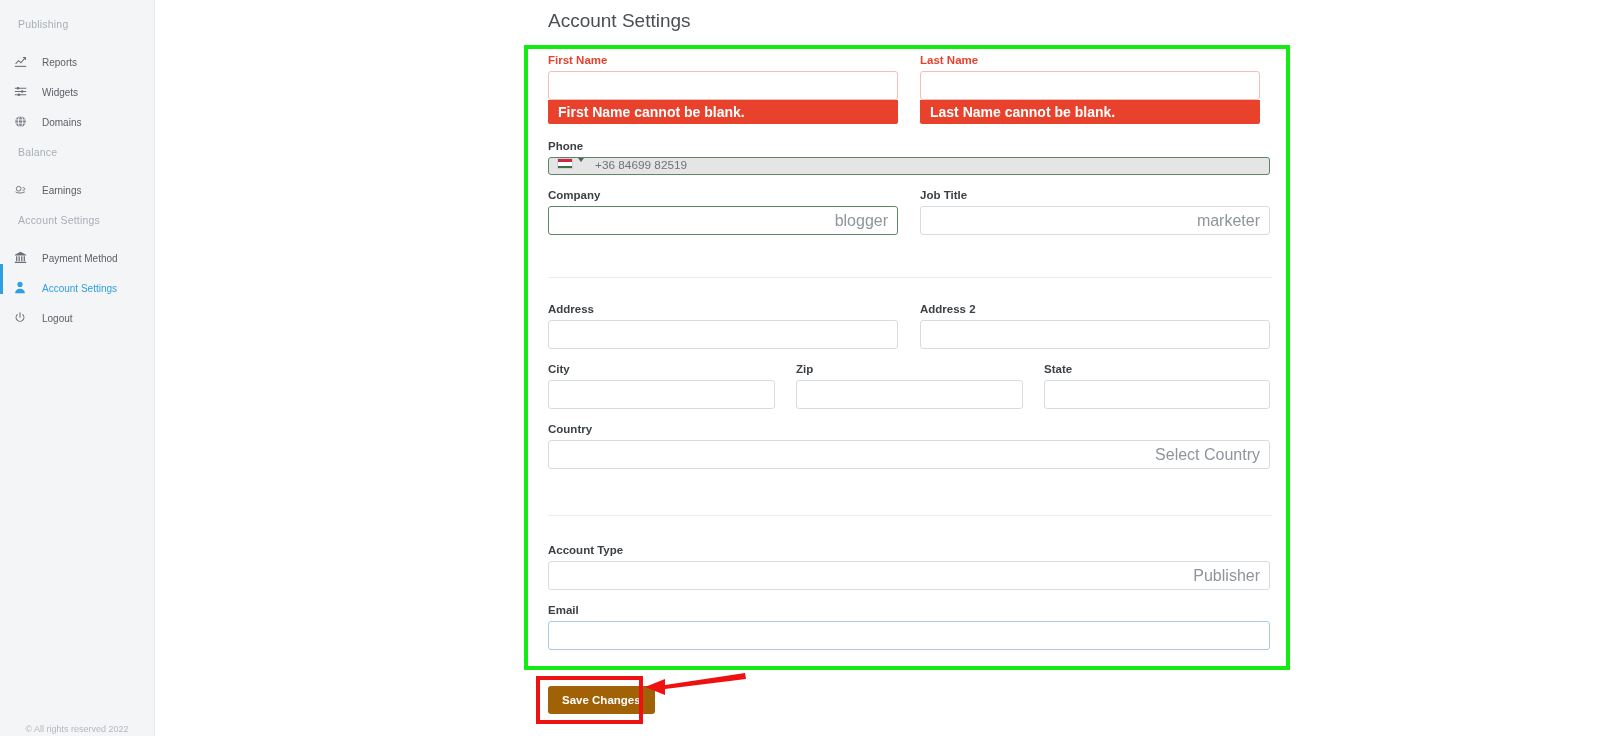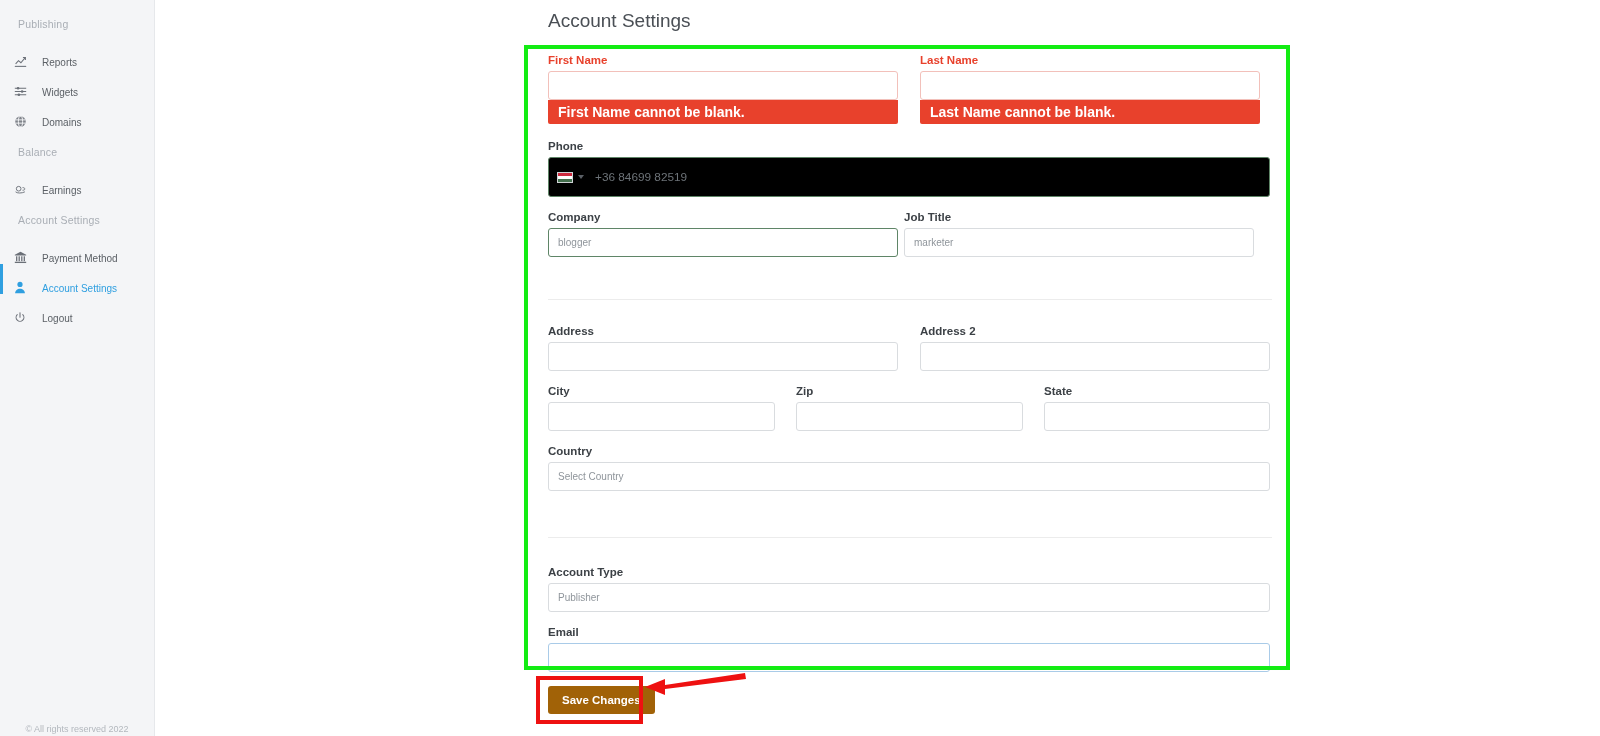--- a/index.html
+++ b/index.html
@@ -104,49 +104,50 @@
   }
   .lab.err { color: #e8412c; }
 
   input.inp, div.inp {
     width: 100%;
     height: 29px;
     border: 1px solid #d9dcdf;
     border-radius: 3px;
     background: #fff;
     padding: 0 9px;
-    font-size: 10px;
+    font-size: 16px;
     color: #6d7378;
     font-family: "Liberation Sans", sans-serif;
     line-height: 27px;
     outline: none;
+    text-align: right;
   }
   input.inp::placeholder { color: #8f959b; }
   input.inp.err-border { border-color: #f2c0ba; }
   input.inp.green-border, div.inp.green-border { border-color: #5f8567; }
   input.inp.blue-border { border-color: #a9cbe8; }
 
   .err-msg {
     background: #e8412c;
     color: #fff;
     font-size: 14px;
     font-weight: bold;
     padding: 6px 10px;
     height: 24px;
     line-height: 12px;
     border-radius: 0 0 2px 2px;
   }
 
   .phone-box {
     display: flex;
-    align-items: center;
-    height: 40px;
+    align-items: flex-start;
+    height: 18px;
     border: 1px solid #5f8567;
     border-radius: 3px;
-    background: #000000;
+    background: #e5e5e5;
     padding: 0 8px;
   }
   .flag {
     width: 16px; height: 11px;
     border: 1px solid #cfd3d6;
     display: inline-block;
     position: relative;
     overflow: hidden;
     flex: 0 0 16px;
   }
@@ -327,21 +328,21 @@
           <span class="flag">
             <i class="f1"></i>
               <i class="f2"></i>
               <i class="f3"></i>
           </span>
           <span class="caret"></span>
           <span class="phone-val">+36 84699 82519</span>
         </div>
       </div>
 
-      <div class="row" style="gap:6px; margin-top:14px;">
+      <div class="row" style="gap:22px; margin-top:14px;">
         <div class="field" style="width:350px;">
           <label class="lab">Company</label>
           <input class="inp green-border" type="text" value="" placeholder="blogger" style="">
         </div>
         <div class="field" style="width:350px;">
           <label class="lab">Job Title</label>
           <input class="inp" type="text" value="" placeholder="marketer" style="">
         </div>
       </div>
 

